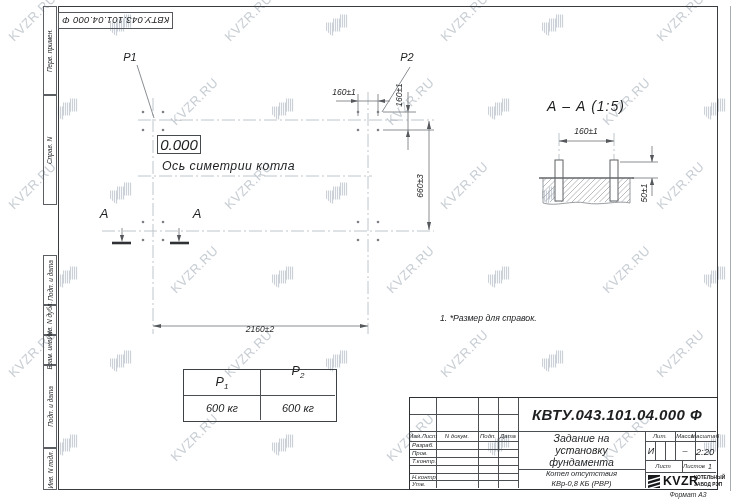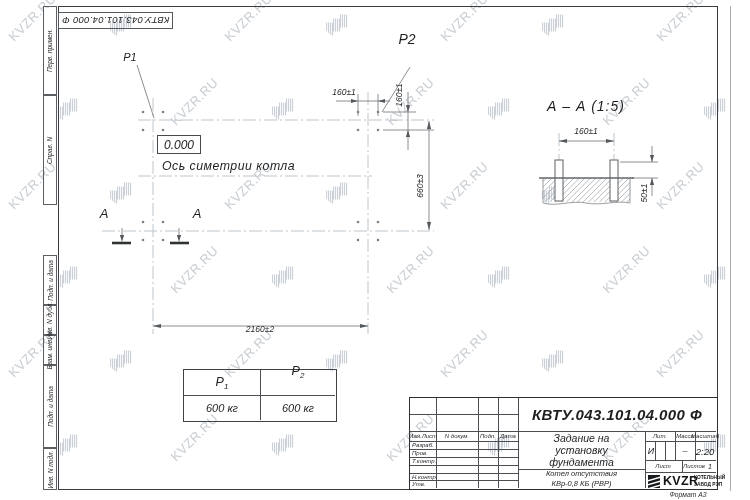--- a/index.html
+++ b/index.html
@@ -520,24 +520,24 @@
     </g>
     <g fill="none">
       <path d="M543 178 V203" stroke="#8d9296" stroke-width="0.9"></path>
       <path d="M630 178 V203" stroke="#8d9296" stroke-width="0.9"></path>
       <path d="M539 178 H634" stroke="#63676b" stroke-width="1.3"></path>
       <path d="M543 203 C556 207 572 200 586 203 C600 206 618 200 630 203" stroke="#8d9296" stroke-width="0.9"></path>
     </g>
   </svg>
 
   <div class="abs it ctr nowrap" style="left:130px;top:57px;font-size:11px;z-index:2;">P1</div>
-  <div class="abs it ctr nowrap" style="left:407px;top:39px;font-size:14px;z-index:2;">P2</div>
+  <div class="abs it ctr nowrap" style="left:407px;top:57px;font-size:11px;z-index:2;">P2</div>
 
   <div class="abs" style="left:157px;top:135px;width:44px;height:19px;border:1.2px solid #474a4d;box-sizing:border-box;display:flex;align-items:center;justify-content:center;background:#fff;z-index:2;">
-    <span class="it nowrap" style="font-size:12px;font-style:italic;">0.000</span>
+    <span class="it nowrap" style="font-size:15px;font-style:italic;">0.000</span>
   </div>
   <div class="abs it nowrap" style="left:162px;top:159px;font-size:12.3px;letter-spacing:0.5px;z-index:2;">Ось симетрии котла</div>
 
   <div class="abs it ctr dim" style="left:344px;top:92px;z-index:2;">160±1</div>
   <div class="abs it rot90 dim" style="left:399px;top:95px;z-index:2;">160±1</div>
   <div class="abs it rot90 dim" style="left:420px;top:186px;z-index:2;">660±3</div>
   <div class="abs it ctr dim" style="left:260px;top:329px;z-index:2;">2160±2</div>
 
   <div class="abs it ctr" style="left:104px;top:213px;font-size:13px;z-index:2;">А</div>
   <div class="abs it ctr" style="left:197px;top:213px;font-size:13px;z-index:2;">А</div>
@@ -553,20 +553,21 @@
       <span>Р</span><sub style="font-size:8px;">1</sub>
     </div>
     <div class="abs it ctr nowrap" style="left:114px;top:2px;font-size:12.5px;">
       <span>Р</span><sub style="font-size:8px;">2</sub>
     </div>
     <div class="abs it ctr nowrap" style="left:38px;top:38px;font-size:11px;">600 кг</div>
     <div class="abs it ctr nowrap" style="left:114px;top:38px;font-size:11px;">600 кг</div>
   </div>
 
   <div id="notes" class="abs it" style="left:428px;top:314px;width:288px;font-size:8.7px;line-height:1.13;z-index:2;color:#202224;">
+    <p>1. *Размер для справок.</p>
   </div>
 
   <div class="abs" style="left:409px;top:397px;width:309px;height:93px;border:1.5px solid #2e3134;box-sizing:border-box;z-index:2;background:transparent;">
 
     <div class="vl" style="left:26px;top:0;height:90px;"></div>
     <div class="vl" style="left:68px;top:0;height:90px;"></div>
     <div class="vl" style="left:88px;top:0;height:90px;"></div>
     <div class="vl" style="left:108px;top:0;height:90px;"></div>
     <div class="vl" style="left:235px;top:33px;height:57px;"></div>
     <div class="vl" style="left:265px;top:33px;height:29px;"></div>

